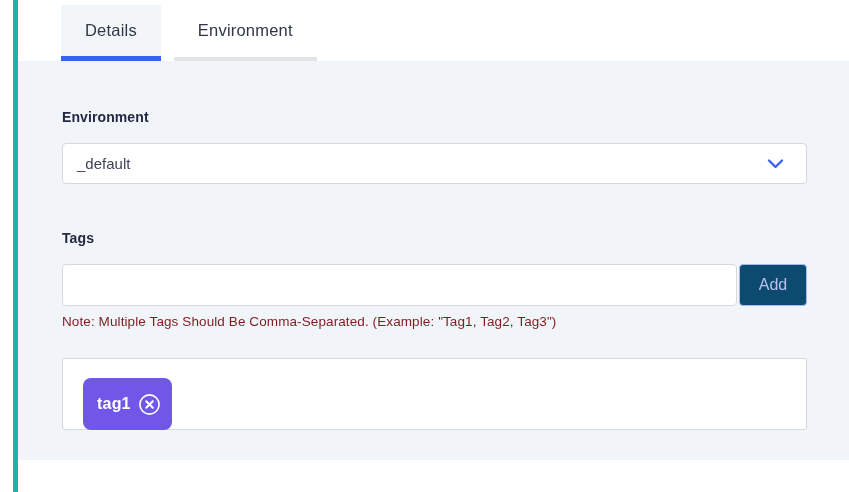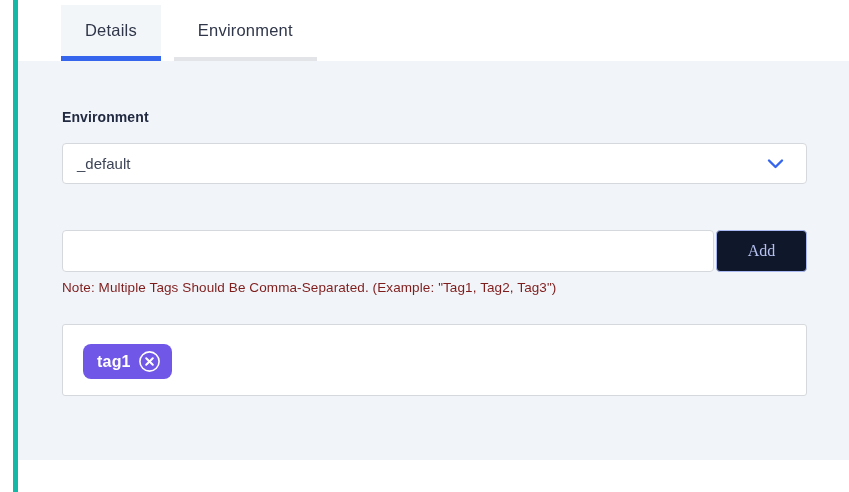--- a/index.html
+++ b/index.html
@@ -78,48 +78,48 @@
     border-radius:4px;
     background:#ffffff;
     box-sizing:border-box;
     padding:0 12px;
     font-size:15px;
     color:#3d4456;
     outline:none;
     font-family:inherit;
   }
   .add-btn{
-    width:91px;height:42px;
-    background:#0f172a;
+    width:68px;height:42px;
+    background:#0c4a6e;
     border:1px solid #a9b7f3;
     border-radius:4px;
     color:#b7c2f2;
     font-size:16px;
-    font-family:Liberation Serif, serif;
+    font-family:Liberation Sans, sans-serif;
     cursor:pointer;
     box-sizing:border-box;
   }
   .note{
     margin-top:8px;
     font-size:13.5px;
     color:#7f1d1d;
     letter-spacing:.1px;
   }
   .chips-box{
     margin-top:29px;
     height:72px;
     background:#ffffff;
     border:1px solid #d5d9dd;
     border-radius:3px;
     box-sizing:border-box;
     padding:19px 0 0 20px;
   }
   .chip{
     display:inline-flex;align-items:center;gap:7px;
-    height:35px;
+    height:52px;
     background:#7057e8;
     border-radius:8px;
     padding:0 11px 0 14px;
     box-sizing:border-box;
   }
   .chip-label{
     color:#ffffff;font-size:16px;font-weight:700;letter-spacing:.2px;
   }
   .chip-close{
     display:flex;align-items:center;justify-content:center;
@@ -151,20 +151,21 @@
           <span class="select-value">_default</span>
           <span class="chevron">
             <svg width="17" height="12" viewBox="0 0 17 12">
               <polyline points="2,2.5 8.5,9 15,2.5" fill="none" stroke="#3565ec" stroke-width="2.4" stroke-linecap="round" stroke-linejoin="round"></polyline>
             </svg>
           </span>
         </div>
       </div>
 
       <div>
+        <span class="field-label">Tags</span>
         <div class="tags-row">
           <input class="tags-input" type="text" value="" style="">
           <button class="add-btn">Add</button>
         </div>
         <div class="note">Note: Multiple Tags Should Be Comma-Separated. (Example: "Tag1, Tag2, Tag3")</div>
 
         <div class="chips-box">
           <div class="chip">
             <span class="chip-label">tag1</span>
             <button class="chip-close">

